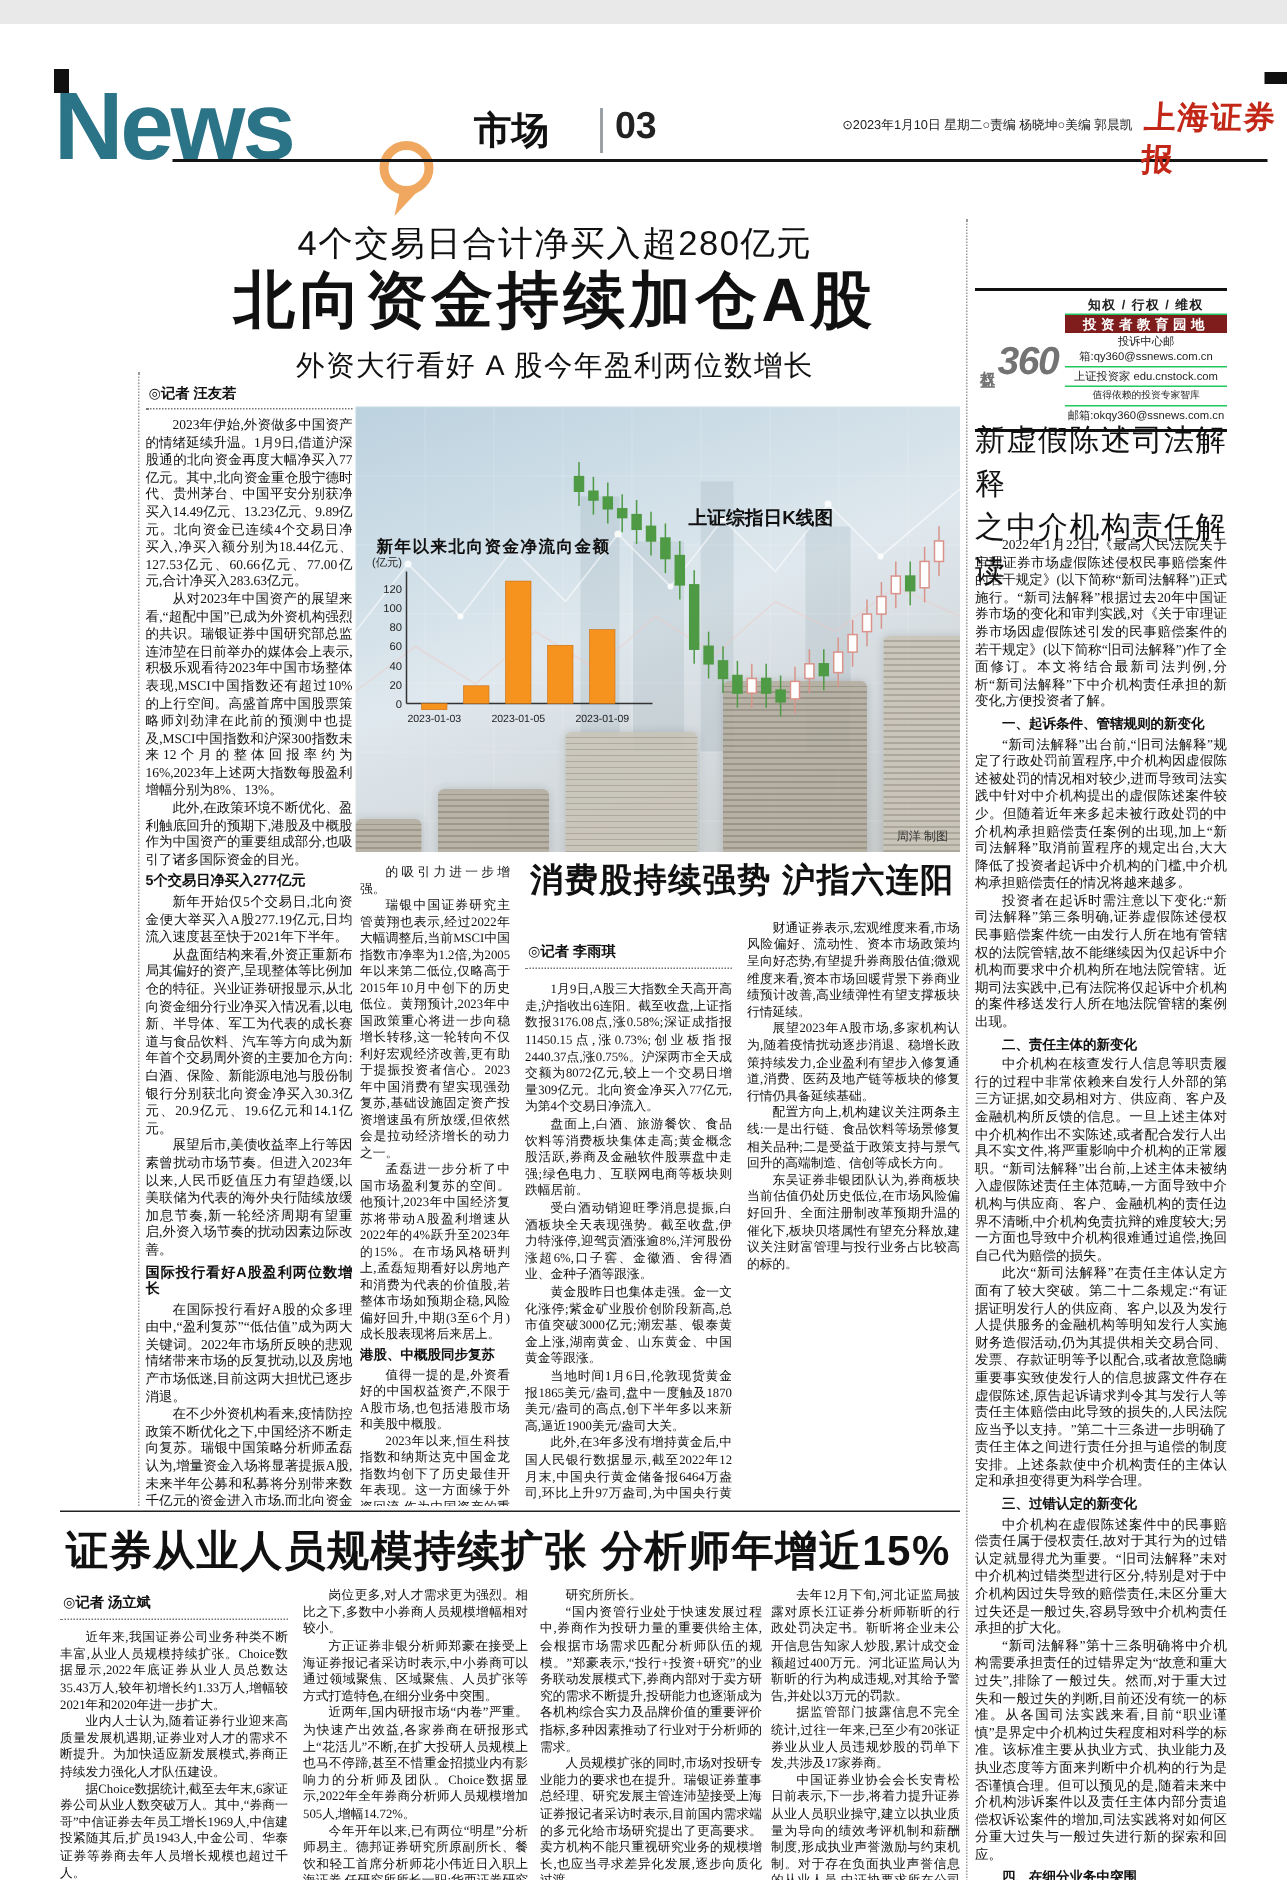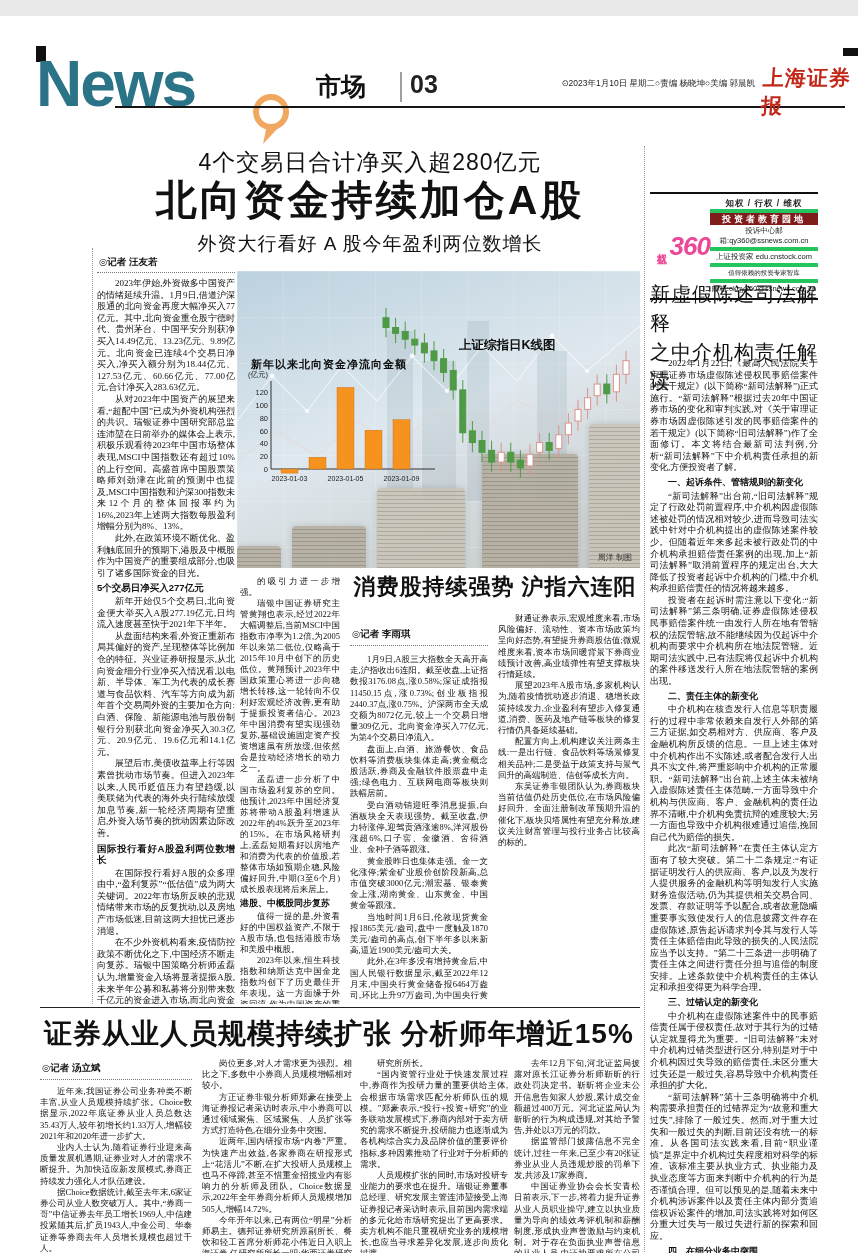--- a/index.html
+++ b/index.html
@@ -44,25 +44,25 @@
   #bar-title{left:14px;top:86px;font-size:11px;font-weight:bold;letter-spacing:1px;color:#101010;}
   #k-label{left:222px;top:66px;font-size:12.5px;font-weight:bold;color:#101010;}
   #photo-credit{right:8px;bottom:5px;font-size:8px;color:#333;}
   
   #cons-headline{left:350px;top:556px;width:290px;text-align:center;font-size:22px;font-weight:bold;letter-spacing:1px;}
   #colC{left:350px;top:638px;width:138px;height:348px;font-size:8.5px;line-height:11.2px;}
   #colD{left:498px;top:597px;width:142px;height:389px;font-size:8.5px;line-height:11.2px;}
   
   #rights-box{left:650px;top:176px;width:168px;border-top:2.5px solid #101010;border-bottom:2.5px solid #101010;
       padding:3px 0;display:flex;align-items:stretch;font-family:"Liberation Sans","DejaVu Sans",sans-serif;}
-  #rights-logo{width:60px;display:flex;align-items:center;justify-content:flex-end;color:#ec4899;}
+  #rights-logo{width:60px;display:flex;align-items:center;justify-content:flex-start;color:#737373;}
   #rights-logo .cn{font-size:10px;font-weight:bold;writing-mode:vertical-rl;letter-spacing:1px;margin-right:1px;}
   #rights-logo .num{font-size:26px;font-weight:bold;font-style:italic;letter-spacing:-1px;}
   #rights-lines{flex:1;display:flex;flex-direction:column;justify-content:space-between;}
-  .rb-row{font-size:7.5px;line-height:10px;color:#222;border-bottom:4px solid #22c55e;padding:1px 0;text-align:center;}
+  .rb-row{font-size:7.5px;line-height:10px;color:#222;border-bottom:1px solid #22c55e;padding:1px 0;text-align:center;}
   .rb-row:last-child{border-bottom:none;}
   .rb-motto{font-weight:bold;font-size:8.5px;letter-spacing:1px;}
   .rb-banner{background:#7f1d1d;color:#fff;font-weight:bold;font-size:9px;letter-spacing:3px;border-bottom:none;}
   #jud-headline{left:650px;top:264px;width:168px;font-size:20px;font-weight:normal;line-height:1.45;letter-spacing:1px;}
   #colJ{left:650px;top:342px;width:168px;height:900px;font-size:9px;line-height:11.6px;}
   #colJ .colhead{font-size:9px;text-indent:2em;}
   
   #jobs-rule{left:40px;top:991px;width:600px;height:1px;background:#222;}
   #jobs-headline{left:44px;top:999px;width:596px;font-size:28px;font-weight:bold;letter-spacing:1px;}
   #colW1{left:40px;top:1070px;width:152px;height:178px;font-size:8.5px;line-height:11.2px;}

